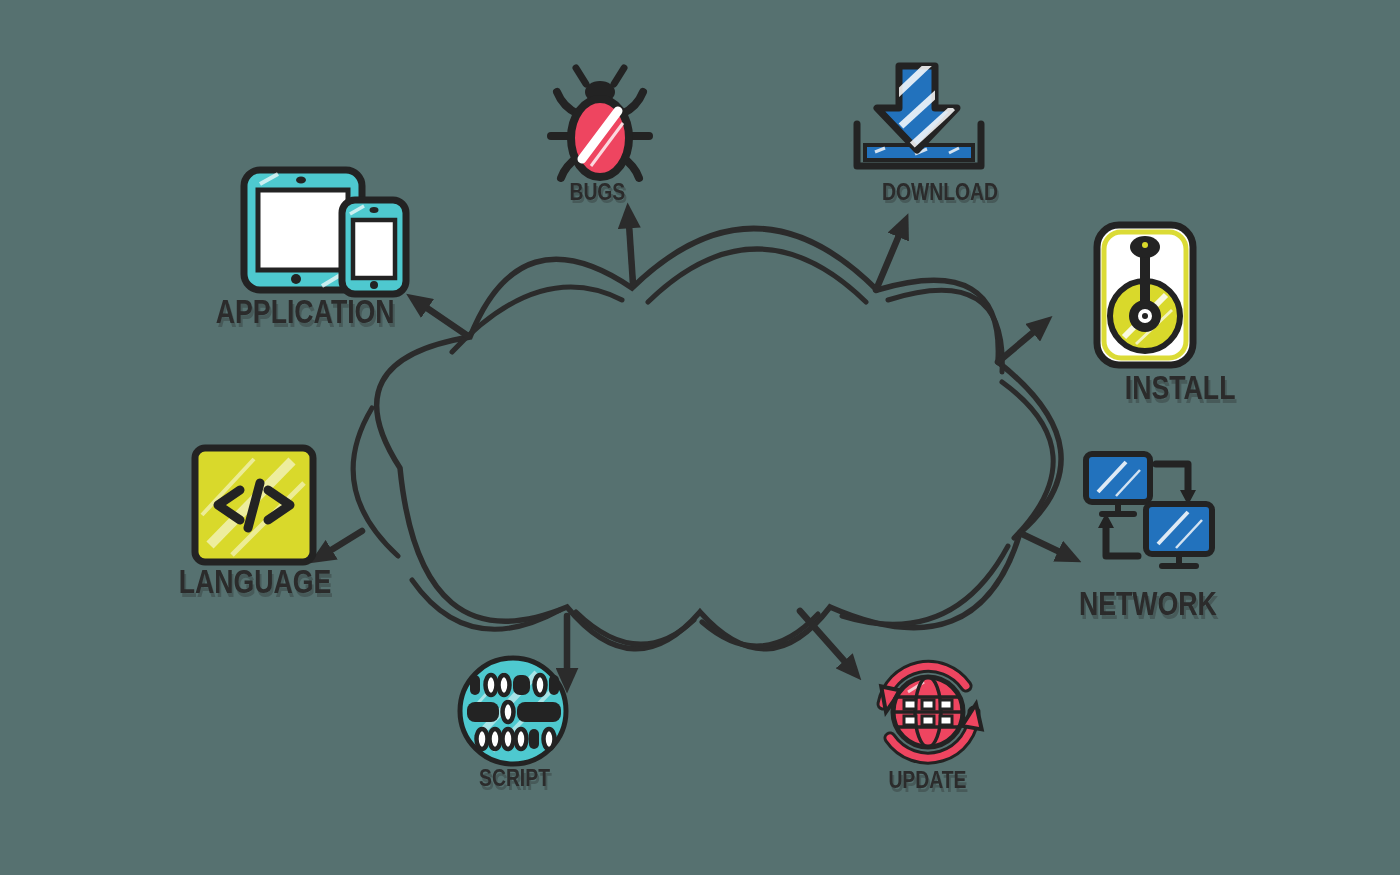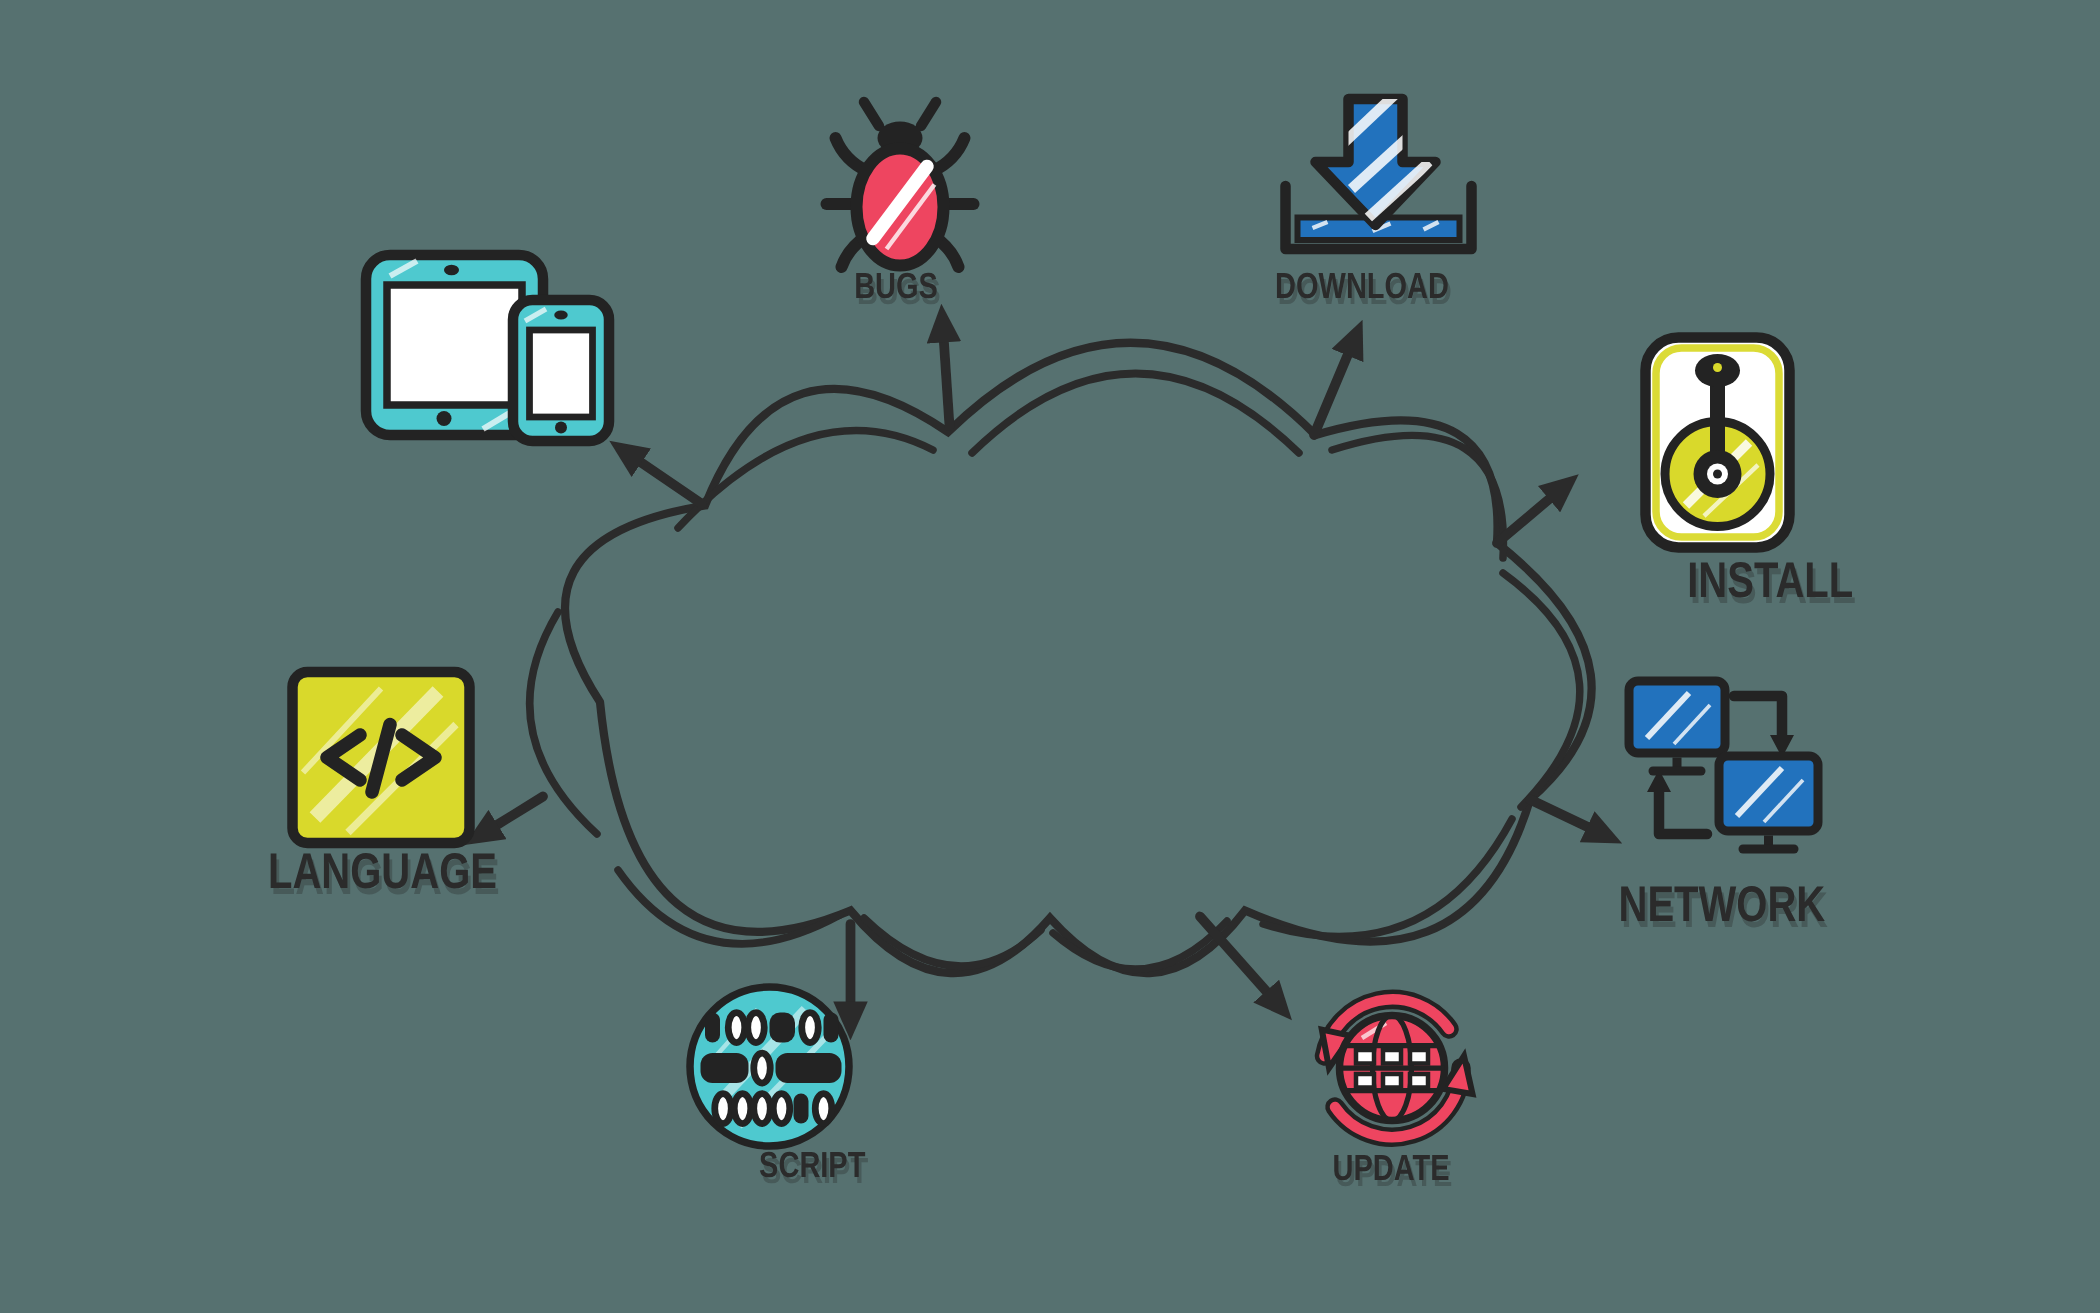--- a/index.html
+++ b/index.html
@@ -208,21 +208,22 @@
     <line x1="20" y1="102" x2="102" y2="18" stroke="#fff" stroke-width="10" opacity="0.55"></line>
     <line x1="42" y1="112" x2="114" y2="40" stroke="#fff" stroke-width="5" opacity="0.5"></line>
     <line x1="12" y1="72" x2="64" y2="16" stroke="#fff" stroke-width="4" opacity="0.5"></line>
     <g stroke="#232323" stroke-width="9" fill="none" stroke-linecap="round" stroke-linejoin="round">
       <path d="M50,47 L28,62 L50,77"></path>
       <path d="M78,47 L100,62 L78,77"></path>
       <path d="M70,40 L58,85"></path>
     </g>
   </svg>
 
+  <div class="label lbl29" style="left:200px;top:296px;width:210px;"><span>APPLICATION</span></div>
   <div class="label lbl30" style="left:540px;top:180px;width:115px;"><span>BUGS</span></div>
-  <div class="label lbl30" style="left:815px;top:180px;width:185px;"><span>DOWNLOAD</span></div>
+  <div class="label lbl30" style="left:847px;top:180px;width:185px;"><span>DOWNLOAD</span></div>
   <div class="label lbl29" style="left:1115px;top:372px;width:130px;"><span>INSTALL</span></div>
   <div class="label lbl30" style="left:855px;top:768px;width:145px;"><span>UPDATE</span></div>
   <div class="label lbl29" style="left:1070px;top:588px;width:155px;"><span>NETWORK</span></div>
-  <div class="label lbl30" style="left:450px;top:766px;width:130px;text-align:right;"><span>SCRIPT</span></div>
+  <div class="label lbl30" style="left:450px;top:766px;width:130px;"><span>SCRIPT</span></div>
   <div class="label lbl29" style="left:172px;top:566px;width:160px;"><span>LANGUAGE</span></div>
 
 </div>
 
 </body></html>

